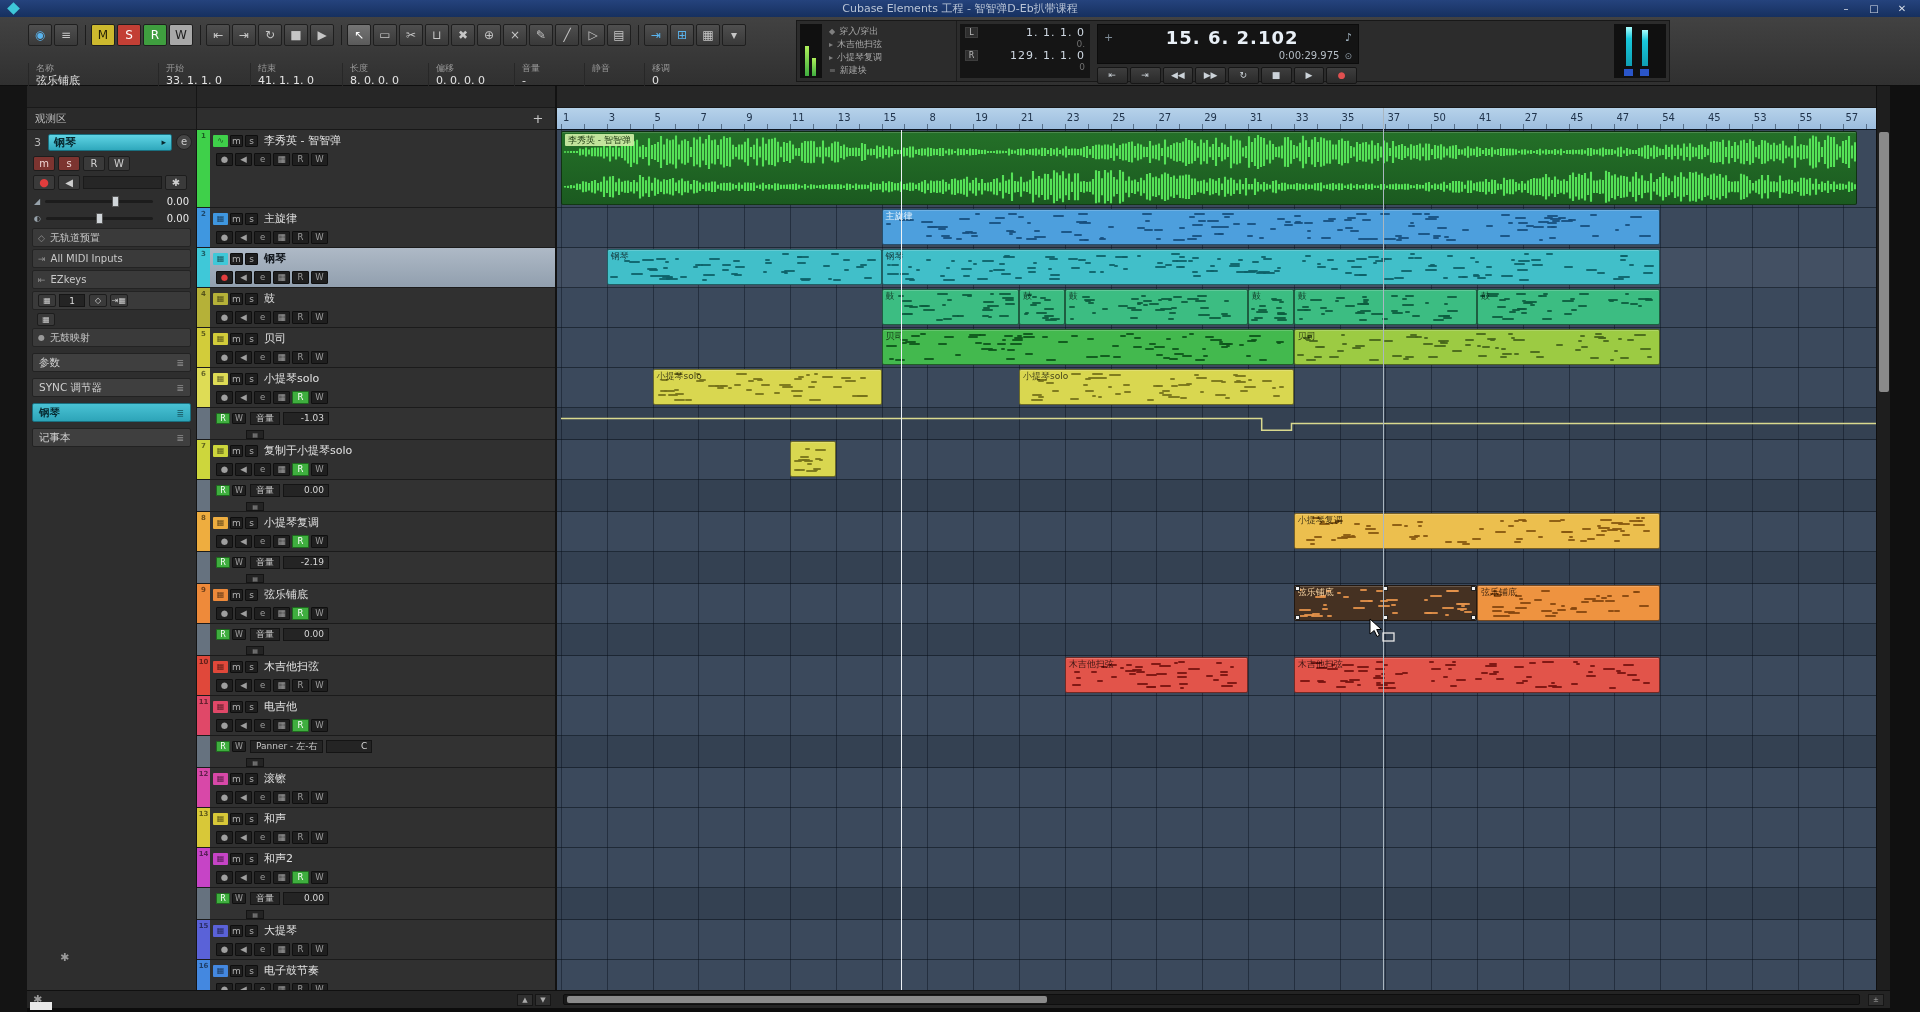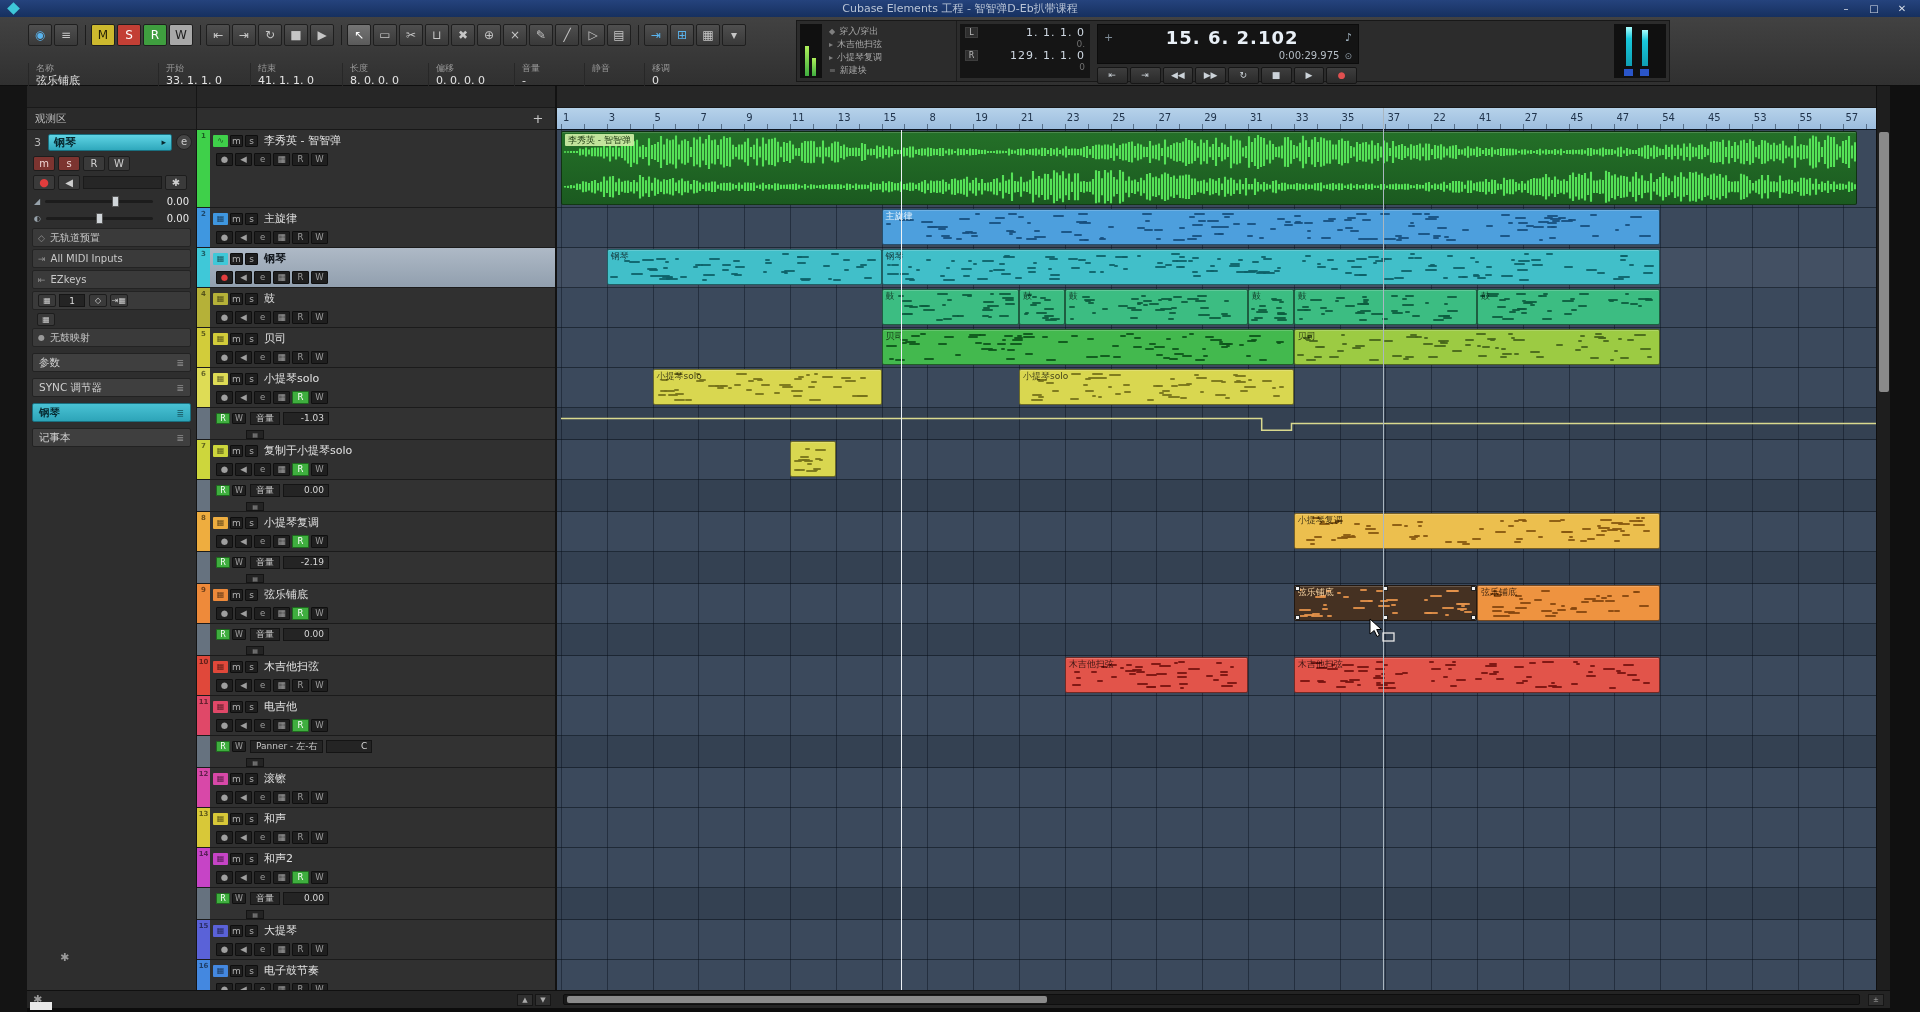--- a/index.html
+++ b/index.html
@@ -850,21 +850,21 @@
         <span class="rnum" style="left: 418.2px;">19</span>
         <span class="rnum" style="left: 464px;">21</span>
         <span class="rnum" style="left: 509.8px;">23</span>
         <span class="rnum" style="left: 555.6px;">25</span>
         <span class="rnum" style="left: 601.4px;">27</span>
         <span class="rnum" style="left: 647.2px;">29</span>
         <span class="rnum" style="left: 693px;">31</span>
         <span class="rnum" style="left: 738.8px;">33</span>
         <span class="rnum" style="left: 784.6px;">35</span>
         <span class="rnum" style="left: 830.4px;">37</span>
-        <span class="rnum" style="left: 876.2px;">22</span>
+        <span class="rnum" style="left: 876.2px;">50</span>
         <span class="rnum" style="left: 922px;">41</span>
         <span class="rnum" style="left: 967.8px;">27</span>
         <span class="rnum" style="left: 1013.6px;">45</span>
         <span class="rnum" style="left: 1059.4px;">47</span>
         <span class="rnum" style="left: 1105.2px;">54</span>
         <span class="rnum" style="left: 1151px;">45</span>
         <span class="rnum" style="left: 1196.8px;">53</span>
         <span class="rnum" style="left: 1242.6px;">55</span>
         <span class="rnum" style="left: 1288.4px;">57</span>
       </div>

